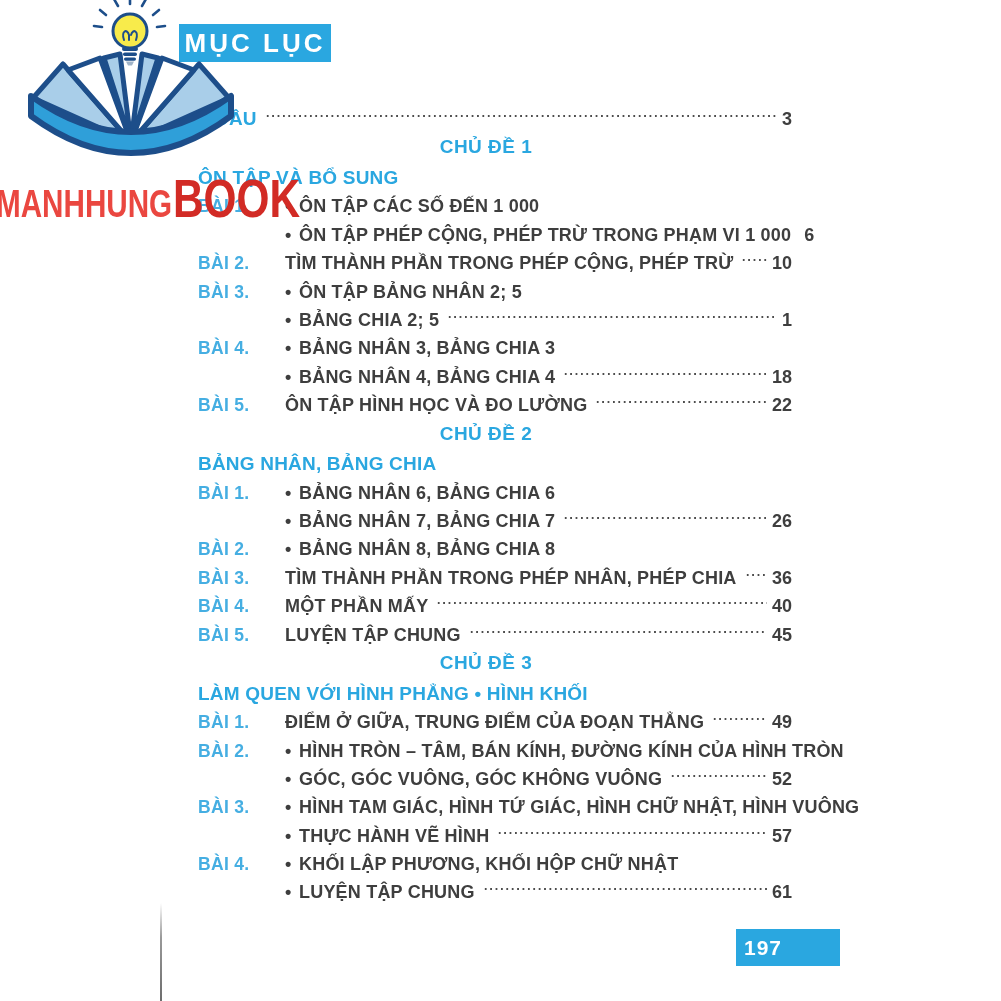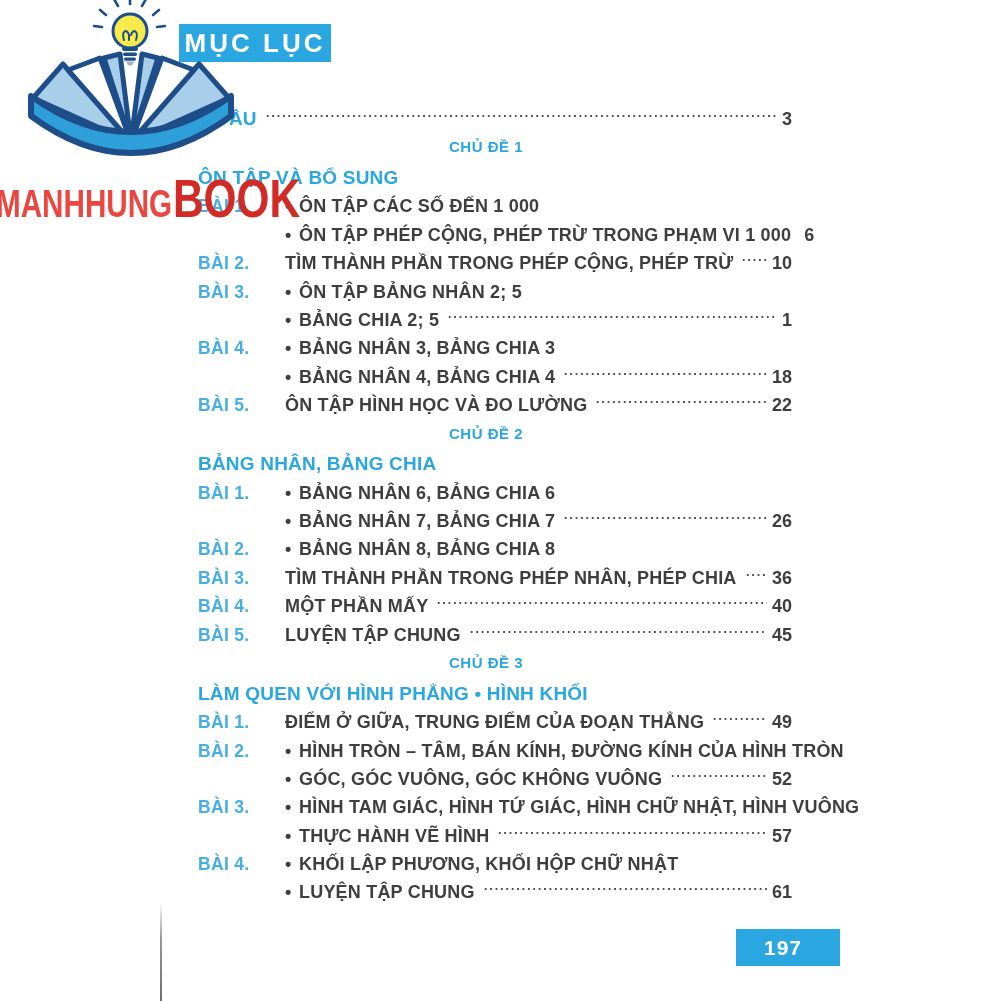--- a/index.html
+++ b/index.html
@@ -17,21 +17,21 @@
   }
   .muc-luc-box span{
     color:#fff;font-weight:bold;font-size:26px;letter-spacing:3px;
   }
 
   
   .toc{position:absolute;left:0;top:108px;width:972px;}
   .row{display:flex;align-items:flex-start;height:28.4px;
        padding-left:198px;padding-right:180px;line-height:22px;}
   .row.chapter{display:block;height:30.5px;padding:0;text-align:center;}
-  .row.chapter .chaptxt{color:#2AA7E0;font-weight:bold;font-size:15px;letter-spacing:0.5px;}
+  .row.chapter .chaptxt{color:#2AA7E0;font-weight:bold;font-size:19px;letter-spacing:0.5px;}
   .row.section{display:block;height:28.6px;}
   .row.section .secttxt{color:#2AA7E0;font-weight:bold;font-size:19px;letter-spacing:0.2px;}
   .bai{flex:0 0 67px;color:#45AEE2;font-weight:bold;font-size:17.5px;letter-spacing:0.3px;}
   .etext{flex:0 0 auto;color:#3E3E3E;font-weight:bold;font-size:18px;letter-spacing:0.2px;white-space:nowrap;margin-left:20px;}
   .etext.blue{color:#2AA7E0;font-size:19px;}
   .bullet{display:inline-block;width:14px;color:#3E3E3E;}
   .dau-indent{margin-left:17px;}
   .leader{
     flex:1 1 auto;height:20px;align-self:flex-start;margin:0 5px 0 8px;
     background-image:radial-gradient(circle,#4c4c4c 1.1px,rgba(0,0,0,0) 1.4px);
@@ -45,21 +45,21 @@
   .wm-text{position:absolute;left:-22px;top:168px;white-space:nowrap;}
   .wm1{display:inline-block;font-weight:bold;font-size:38px;letter-spacing:0px;
        color:#EA4740;transform:scaleX(0.78);transform-origin:0 100%;margin-right:-49px;}
   .wm2{display:inline-block;font-weight:bold;font-size:53px;letter-spacing:0px;
        color:#D22B25;transform:scaleX(0.80);transform-origin:0 100%;}
 
   
   .page-badge{
     position:absolute;left:736px;top:929px;width:104px;height:37px;
     background:#2AA7E0;display:flex;align-items:center;
-    padding-left:28px;box-sizing:border-box;
+    padding-left:8px;box-sizing:border-box;
   }
   .page-badge span{color:#fff;font-weight:bold;font-size:21px;letter-spacing:1px;}
 
   
   .spine{
     position:absolute;left:160px;top:903px;width:2px;height:98px;
     background:linear-gradient(to bottom,rgba(140,140,140,0),#9a9a9a 35%,#6d6d6d);
   }
 </style>
 </head>

